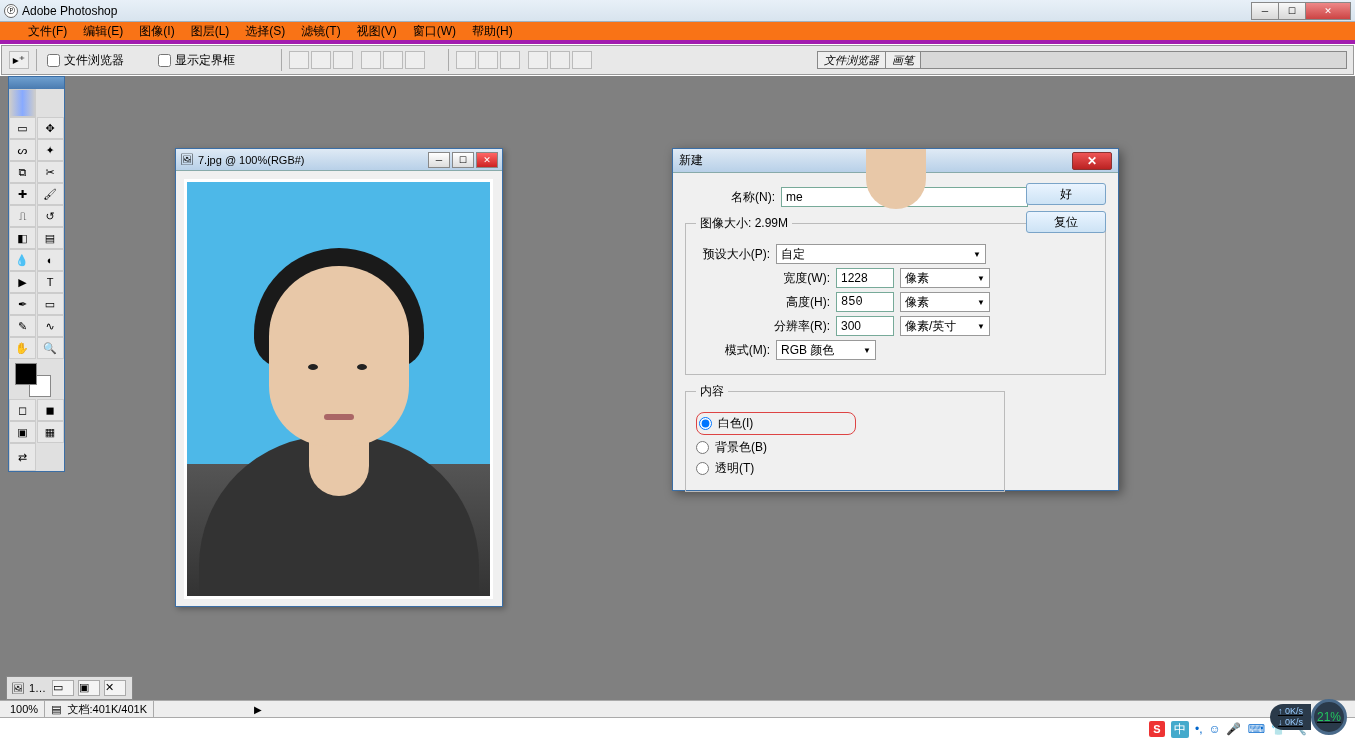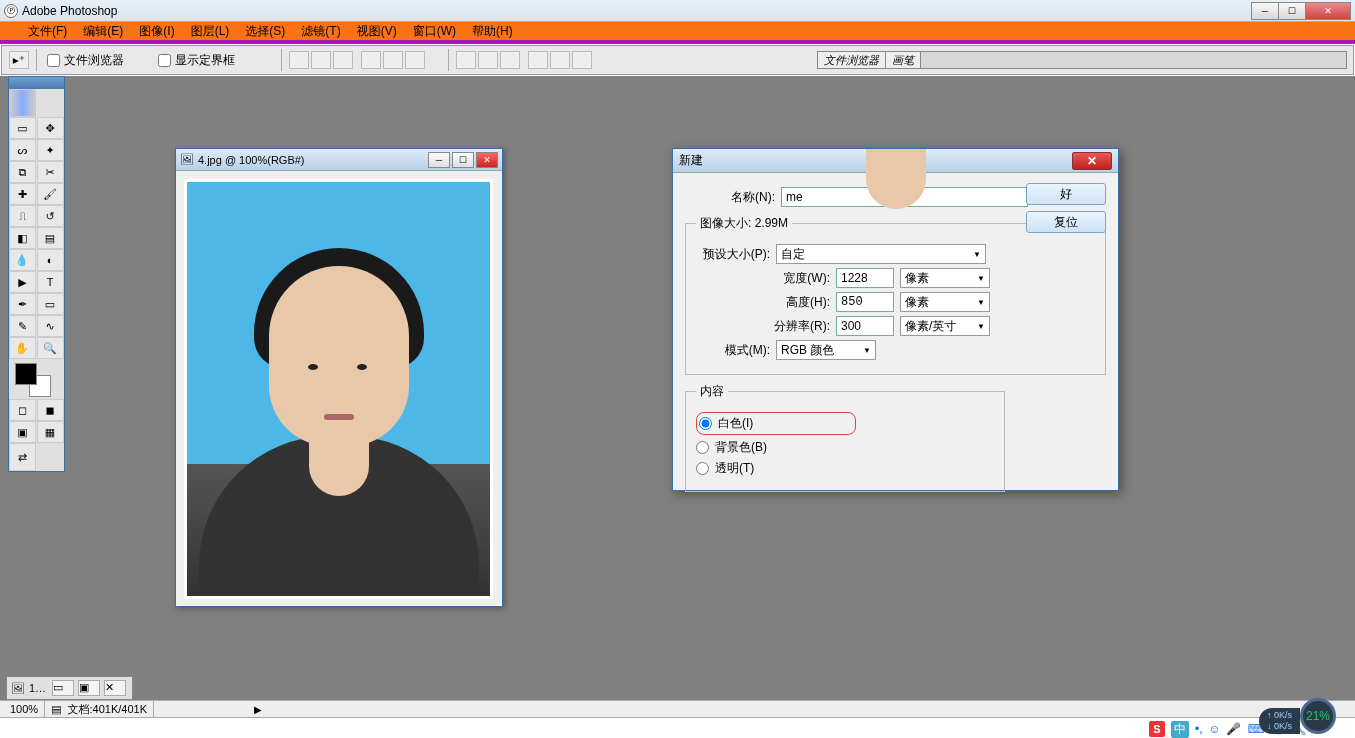--- a/index.html
+++ b/index.html
@@ -80,21 +80,21 @@
 .doctab { position:absolute; left:6px; bottom:0; height:24px; background:#e0e0e0; border:1px solid #888; display:flex; align-items:center; padding:0 4px; font-size:11px; }
 .doctab .ico2 { width:22px; height:16px; border:1px solid #aaa; margin:0 2px; background:#f4f4f4; }
 
 
 .statusbar { position:absolute; left:0; bottom:20px; right:0; height:18px; background:#eee; border-top:1px solid #aaa; border-bottom:1px solid #aaa; display:flex; align-items:center; font-size:11px; padding:0 4px; }
 .statusbar .cell { border-right:1px solid #aaa; padding:0 6px; height:100%; display:flex; align-items:center; }
 .statusbar .play { margin-left:100px; font-size:10px; }
 .blankbar { position:absolute; left:0; bottom:0; right:0; height:20px; background:#fff; }
 
 
-.netwidget { position:absolute; right:19px; bottom:4px; height:34px; display:flex; align-items:flex-end; font-size:11px; }
+.netwidget { position:absolute; right:8px; bottom:4px; height:34px; display:flex; align-items:center; font-size:11px;text-decoration:underline; }
 .netwidget .pill { background:#2a3a4a; color:#9cf; border-radius:14px 0 0 14px; padding:2px 8px; font-size:9px; line-height:11px; }
 .netwidget .circ { width:36px; height:36px; border-radius:50%; background:#2a3a4a; color:#22c55e; display:flex; align-items:center; justify-content:center; font-size:12px; border:3px solid #4a6a8a; }
 .tray { position:absolute; right:48px; bottom:0; height:18px; display:flex; align-items:center; gap:6px; font-size:12px; color:#06c; }
 .tray span { cursor:pointer; }
 .tray .s-icon { width:16px; height:16px; background:#e33; color:#fff; display:flex; align-items:center; justify-content:center; font-weight:bold; border-radius:2px; font-size:11px; }
 </style>
 </head>
 <body>
 
 <div class="titlebar">
@@ -190,21 +190,21 @@
       <div class="tool">◼</div>
       <div class="tool">▣</div>
       <div class="tool">▦</div>
     </div>
     <div class="tool wide">⇄</div>
   </div>
 
   <div class="docwin">
     <div class="titlebar2">
       <span>🖼</span>
-      <span style="margin-left:4px">4.jpg @ 100%(RGB#)</span>
+      <span style="margin-left:4px">7.jpg @ 100%(RGB#)</span>
       <span class="spacer"></span>
       <div class="wbtn">─</div>
       <div class="wbtn">☐</div>
       <div class="wbtn close">✕</div>
     </div>
     <div class="canvas">
       <div class="portrait">
         <div class="photo">
           <div class="body"></div>
           <div class="hair"></div>

